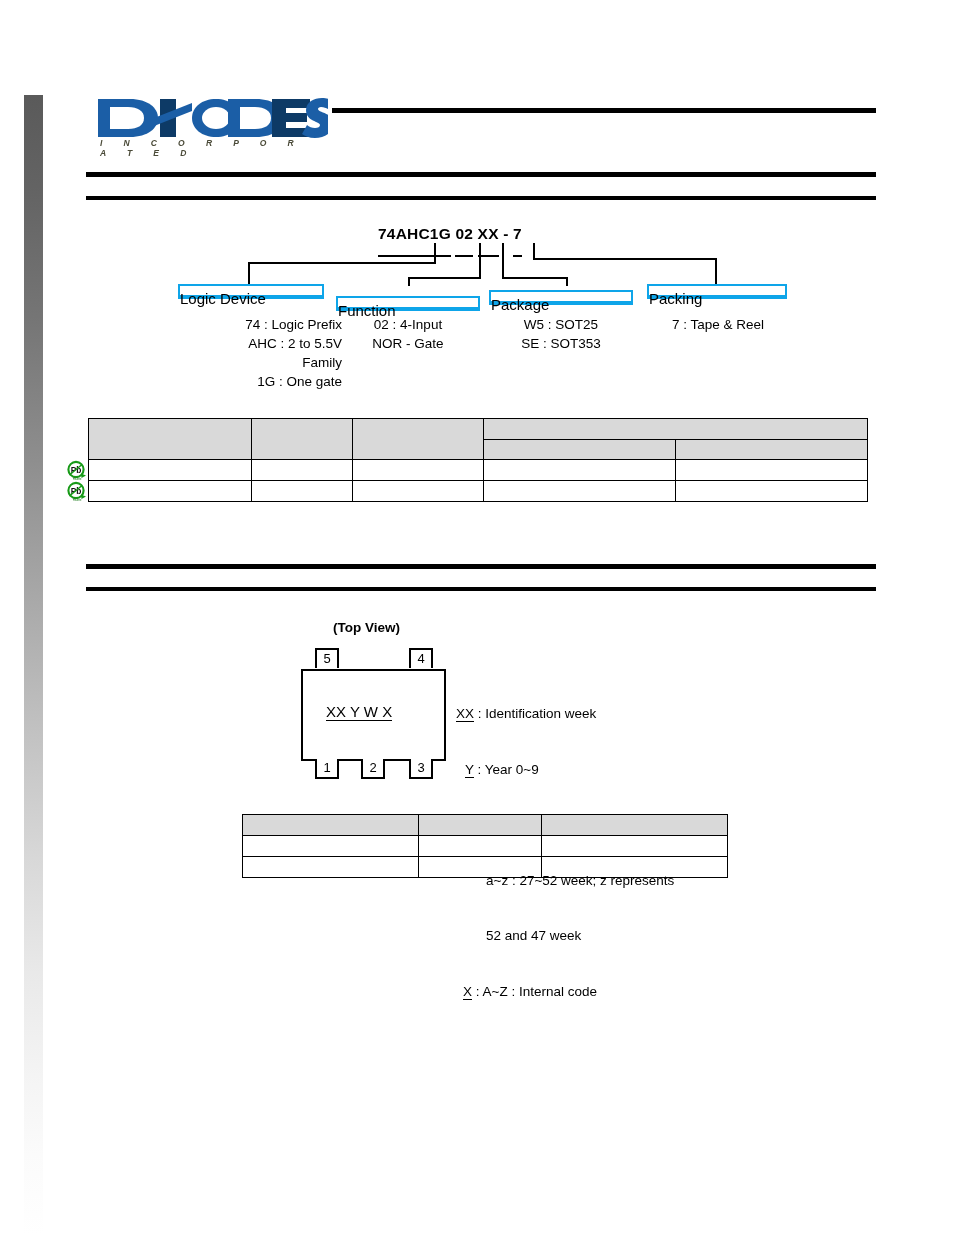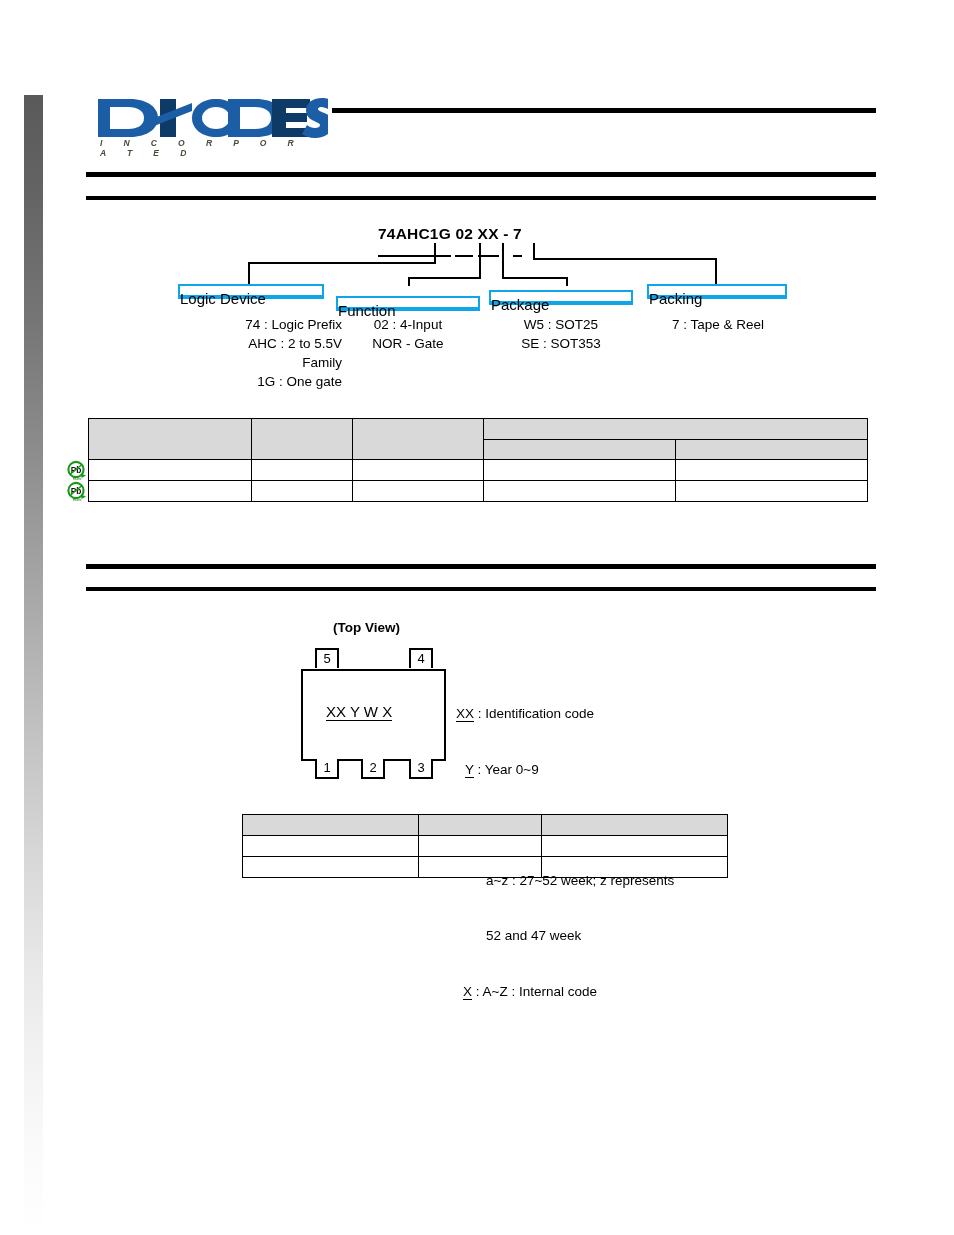--- a/index.html
+++ b/index.html
@@ -336,21 +336,21 @@
 <div class="pin pin-top" style="left:409px; top:648px;">4</div>
 <div class="pin pin-bot" style="left:315px; top:759px;">1</div>
 <div class="pin pin-bot" style="left:361px; top:759px;">2</div>
 <div class="pin pin-bot" style="left:409px; top:759px;">3</div>
 
 <div class="mark-text">
   <u>XX Y W X</u>
 </div>
 
 <div class="legend">
-  <div><span class="u">XX</span><span> : Identification code</span></div>
+  <div><span class="u">XX</span><span> : Identification week</span></div>
   <div style="padding-left:9px;"><span class="u">Y</span><span> : Year 0~9</span></div>
   <div style="padding-left:5px;"><span class="u">W</span><span> : Week : A~Z : 1~26 week;</span></div>
   <div><span>        a~z : 27~52 week; z represents</span></div>
   <div><span>        52 and 47 week</span></div>
   <div style="padding-left:7px;"><span class="u">X</span><span> : A~Z : Internal code</span></div>
 </div>
 
 <table class="tbl" id="marking-table">
   <tbody>
       <tr>

